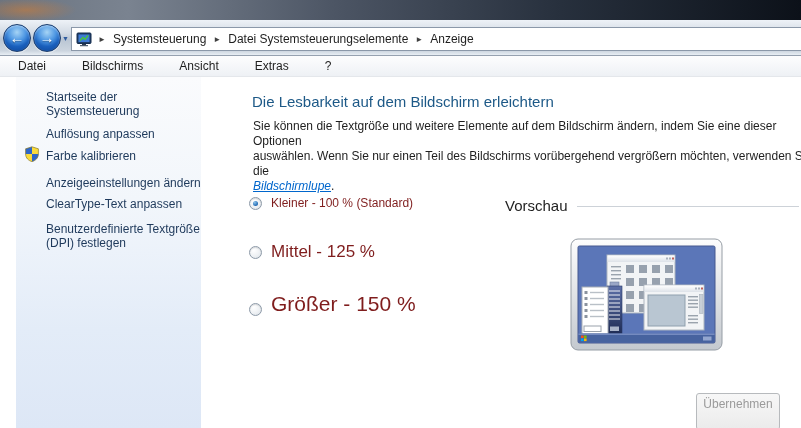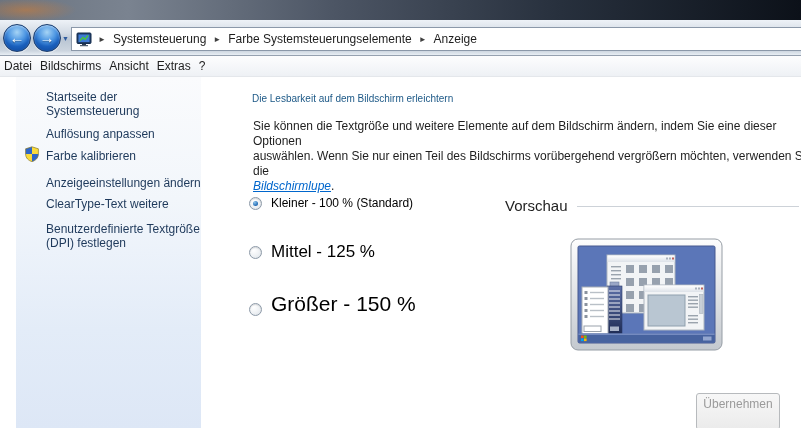--- a/index.html
+++ b/index.html
@@ -43,36 +43,36 @@
   .addr-icon{margin:0 5px 0 4px;display:flex;align-items:center;}
   .crumb{padding:2px 6px;white-space:nowrap;cursor:default;}
   .crumb-sep{font-size:8px;color:#404040;padding:0 1px;}
   
   .menubar{
     position:absolute;top:56px;left:0;width:801px;height:21px;box-sizing:border-box;
     background:linear-gradient(180deg,#fdfdfe,#eef1f5);
     display:flex;align-items:center;font-size:12px;color:#1e1e1e;
     border-bottom:1px solid #e4e7eb;
   }
-  .menu-item{padding:2px 4px;cursor:default;}
+  .menu-item{padding:2px 18px;cursor:default;}
   
   .sidebar{
     position:absolute;top:77px;left:16px;width:201px;bottom:0;
     background:linear-gradient(180deg,#fafbfd 0%,#f2f6fb 35%,#e3ecf8 72%,#dde7f6 100%);
   }
   .side-item{
     position:absolute;left:30px;width:162px;
     font-size:12px;color:#1e395b;line-height:14px;cursor:pointer;
   }
   .side-shield{position:absolute;left:8px;width:16px;height:16px;}
   
   .main{position:absolute;top:77px;left:201px;right:0;bottom:0;background:#fff;}
   .page-title{
     position:absolute;left:51px;top:16px;margin:0;
-    font-size:10px;font-weight:400;color:#1d5987;
+    font-size:15px;font-weight:400;color:#1d5987;
   }
   .desc{
     position:absolute;left:52px;top:42px;width:560px;
     font-size:12px;line-height:15px;color:#1e1e1e;
   }
   .desc a{color:#0066cc;text-decoration:underline;cursor:pointer;font-style:italic;}
   .opt-row{position:absolute;left:48px;display:flex;align-items:center;}
   .opt-row.r1{top:119px;}
   .opt-row.r2{top:165px;align-items:center;}
   .opt-row.r3{top:215px;align-items:flex-end;}
@@ -80,21 +80,21 @@
     width:13px;height:13px;border-radius:50%;box-sizing:border-box;flex:0 0 13px;
     border:1px solid #8d9aa8;
     background:radial-gradient(circle at 35% 30%, #ffffff 0%, #eef1f4 55%, #d9dfe5 100%);
     box-shadow:inset 0 1px 1px rgba(0,0,0,.12);
     position:relative;cursor:pointer;
   }
   .radio.selected::after{
     content:"";position:absolute;left:3px;top:3px;width:5px;height:5px;border-radius:50%;
     background:radial-gradient(circle at 35% 30%, #8cc3ea 0%, #2f76bd 60%, #174f8c 100%);
   }
-  .opt-label{margin-left:9px;color:#000000;cursor:default;}
+  .opt-label{margin-left:9px;color:#7f1d1d;cursor:default;}
   .r1 .opt-label{font-size:12px;}
   .r2 .opt-label{font-size:17px;}
   .r3 .opt-label{font-size:21px;}
   
   .preview-head{
     position:absolute;left:304px;top:120px;right:2px;
     display:flex;align-items:center;font-size:15px;color:#1e1e1e;
   }
   .preview-line{flex:1;height:1px;background:#cdd2d8;margin-left:9px;margin-top:2px;}
   .preview-monitor{position:absolute;left:369px;top:161px;width:153px;height:113px;}
@@ -126,21 +126,21 @@
         <rect x="1" y="1" width="14" height="10.5" rx="1" fill="#1f3d66" stroke="#142c4e"></rect>
         <rect x="2.5" y="2.5" width="11" height="7.5" fill="#3e7bd6"></rect>
         <path d="M4 8.5 L7 5.5 L9 7.5 L12 3.5" stroke="#49c63d" stroke-width="1.4" fill="none"></path>
         <rect x="6" y="11.8" width="4" height="1.4" fill="#2c3c52"></rect>
         <rect x="4" y="13.2" width="8" height="1" fill="#2c3c52"></rect>
       </svg>
     </span>
     <span class="crumb-sep">►</span>
     <span class="crumb">Systemsteuerung</span>
     <span class="crumb-sep">►</span>
-    <span class="crumb">Farbe Systemsteuerungselemente</span>
+    <span class="crumb">Datei Systemsteuerungselemente</span>
     <span class="crumb-sep">►</span>
     <span class="crumb">Anzeige</span>
   </div>
 </div>
 
 <div class="menubar">
   <span class="menu-item">Datei</span>
   <span class="menu-item">Bildschirms</span>
   <span class="menu-item">Ansicht</span>
   <span class="menu-item">Extras</span>
@@ -161,21 +161,21 @@
         <rect x="0" y="0" width="8" height="8" fill="#2e66c9"></rect>
         <rect x="8" y="0" width="8" height="8" fill="#fadb3c"></rect>
         <rect x="0" y="8" width="8" height="8" fill="#fadb3c"></rect>
         <rect x="8" y="8" width="8" height="8" fill="#2e66c9"></rect>
       </g>
       <path d="M8 .8 L14.4 2.8 V8 C14.4 12 11.4 14.7 8 15.6 C4.6 14.7 1.6 12 1.6 8 V2.8 Z" fill="none" stroke="#8a7a2a" stroke-width=".7"></path>
     </svg>
   </span>
   <div class="side-item" style="top:72px;">Farbe kalibrieren</div>
   <div class="side-item" style="top:99px;">Anzeigeeinstellungen ändern</div>
-  <div class="side-item" style="top:120px;">ClearType-Text weitere</div>
+  <div class="side-item" style="top:120px;">ClearType-Text anpassen</div>
   <div class="side-item" style="top:145px;">Benutzerdefinierte Textgröße (DPI) festlegen</div>
 </div>
 
 <div class="main">
   <h1 class="page-title">Die Lesbarkeit auf dem Bildschirm erleichtern</h1>
 
   <div class="desc">
     <span>Sie können die Textgröße und weitere Elemente auf dem Bildschirm ändern, indem Sie eine dieser Optionen</span><br>
     <span>auswählen. Wenn Sie nur einen Teil des Bildschirms vorübergehend vergrößern möchten, verwenden Sie die</span><br>
     <a>Bildschirmlupe</a><span>.</span>

